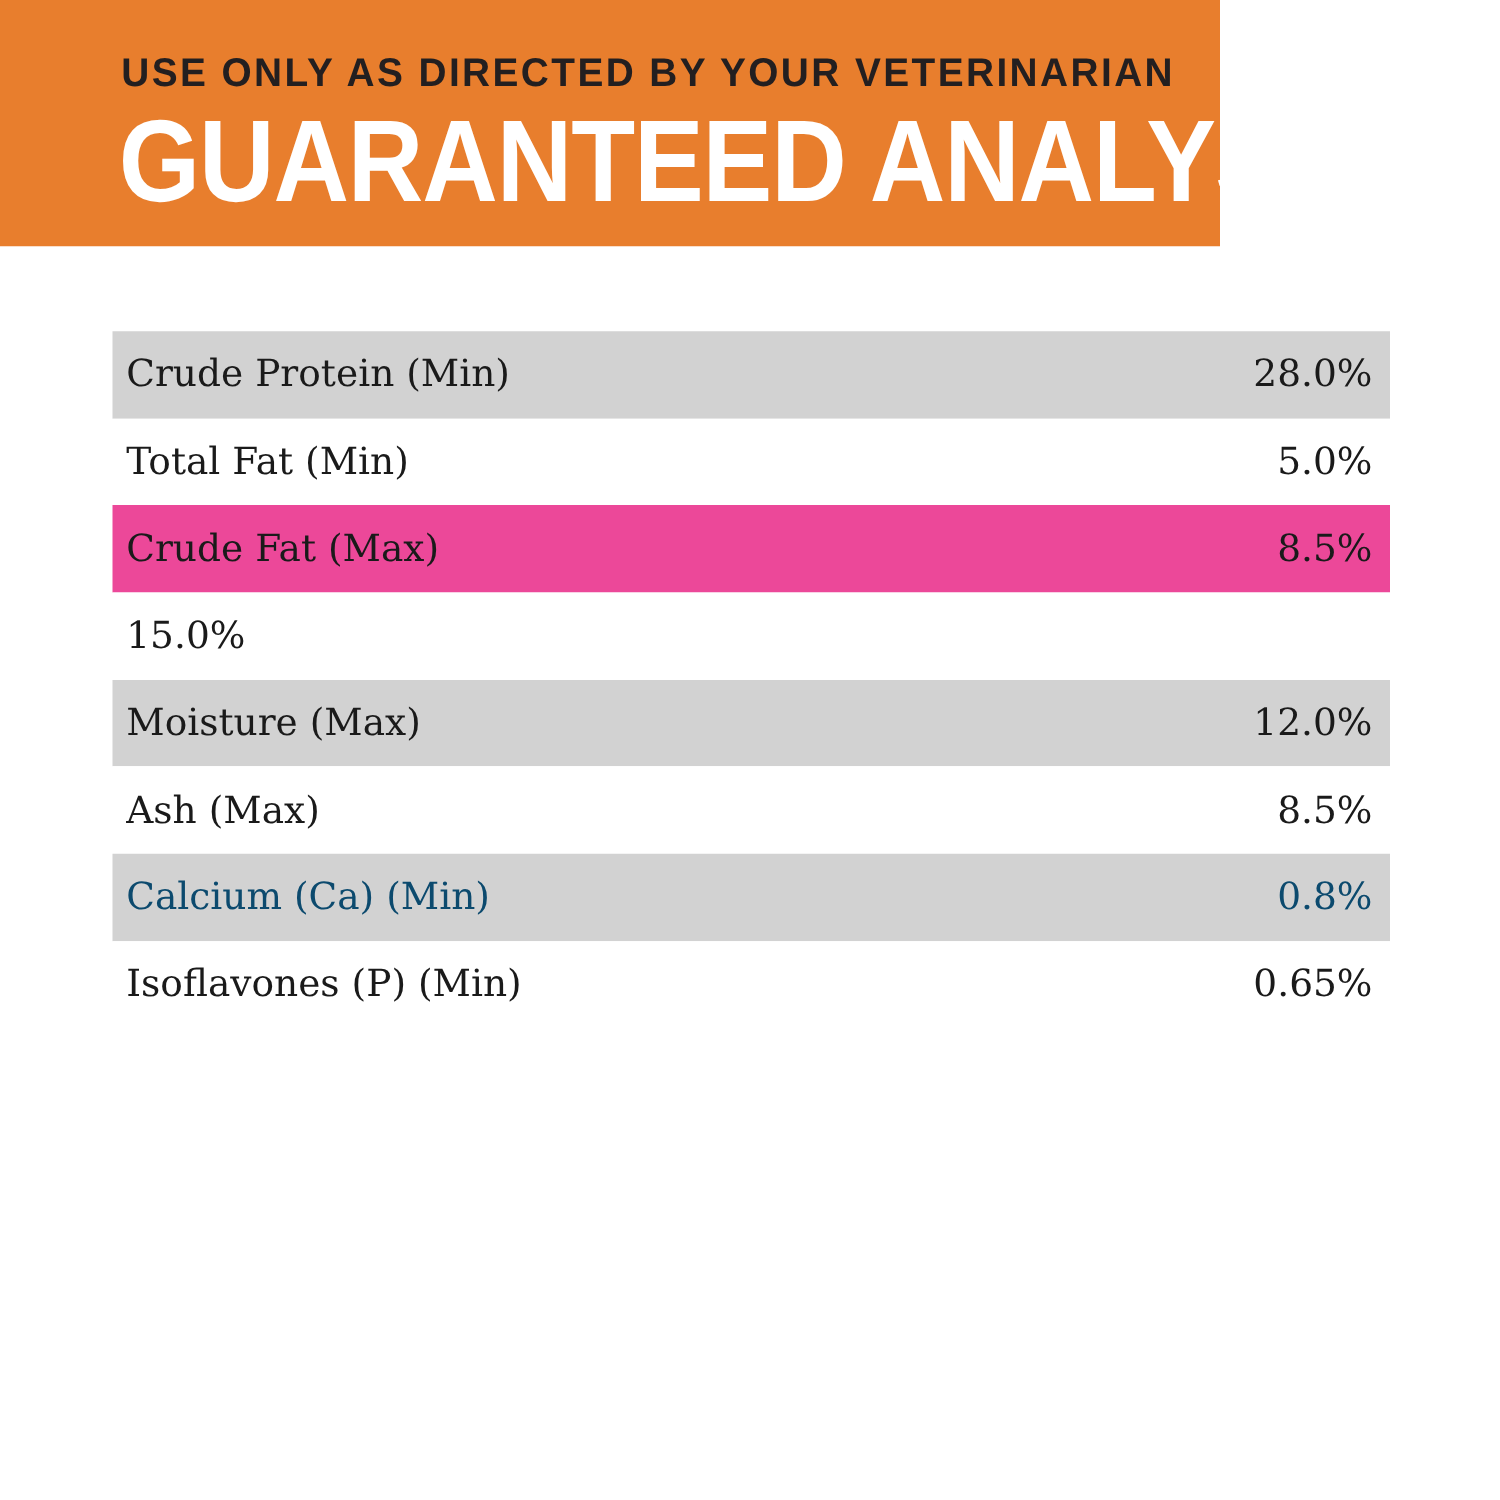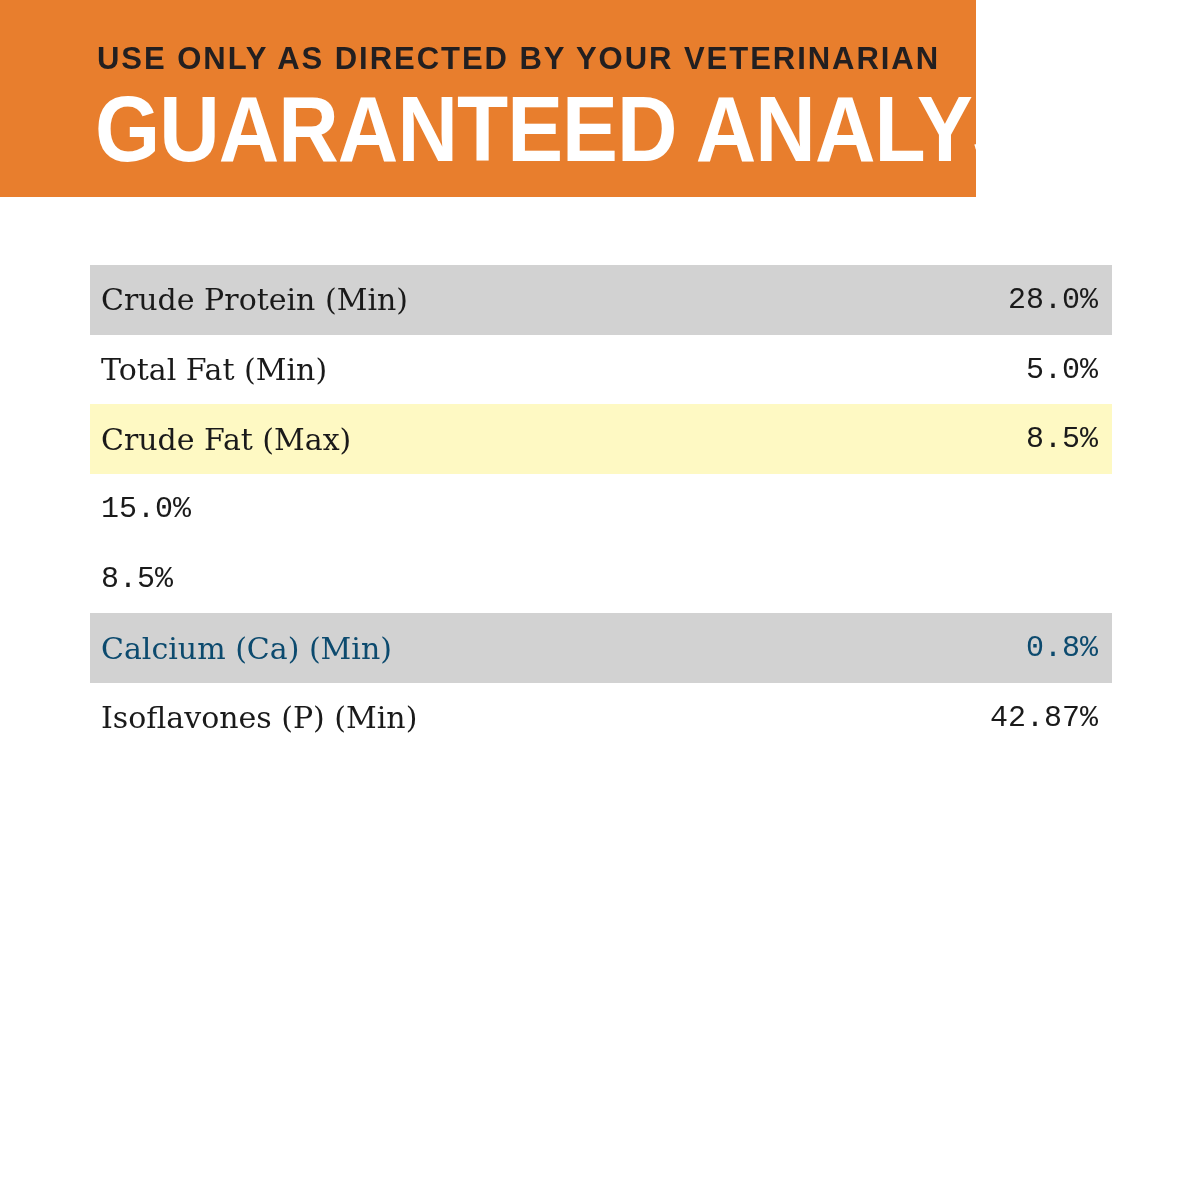--- a/index.html
+++ b/index.html
@@ -46,54 +46,59 @@
     height: 69.7px;
     display: flex; align-items: center; justify-content: space-between;
     padding-left: 11px; padding-right: 14px;
     font-family: "DejaVu Serif", "Liberation Serif", serif;
     font-size: 30px;
     color: #1A1A1A;
     background: #FFFFFF;
   }
   .analysis-row.striped { background: #D2D2D2; }
   .row-label { white-space: nowrap; }
-  .row-value { white-space: nowrap; text-align: center; font-family: Liberation Mono, monospace; }
+  .row-value { white-space: nowrap; text-align: center; }
 </style>
 </head>
 <body>
 
 <div class="canvas">
 
   <div class="banner" style="background: rgb(232, 126, 45);">
     <div class="banner-subtitle" style="color: rgb(35, 31, 32);">USE ONLY AS DIRECTED BY YOUR VETERINARIAN</div>
     <div class="banner-title" style="color: rgb(255, 255, 255);">GUARANTEED ANALYSIS</div>
   </div>
 
   <div class="analysis-table">
       <div class="analysis-row striped" style="background: rgb(210, 210, 210); color: rgb(26, 26, 26);">
         <span class="row-label">Crude Protein (Min)</span>
         <span class="row-value">28.0%</span>
       </div>
       <div class="analysis-row" style="color: rgb(26, 26, 26);">
         <span class="row-label">Total Fat (Min)</span>
         <span class="row-value">5.0%</span>
       </div>
-      <div class="analysis-row striped" style="background: #fef9c3; color: rgb(26, 26, 26); gap: 16px;">
+      <div class="analysis-row striped" style="background: #ec4899; color: rgb(26, 26, 26); gap: 16px;">
         <span class="row-label">Crude Fat (Max)</span>
         <span class="row-value">8.5%</span>
       </div>
       <div class="analysis-row" style="color: rgb(26, 26, 26);">
         <span class="row-value">15.0%</span>
       </div>
+      <div class="analysis-row striped" style="background: rgb(210, 210, 210); color: rgb(26, 26, 26);">
+        <span class="row-label">Moisture (Max)</span>
+        <span class="row-value">12.0%</span>
+      </div>
       <div class="analysis-row" style="color: rgb(26, 26, 26);">
+        <span class="row-label">Ash (Max)</span>
         <span class="row-value">8.5%</span>
       </div>
       <div class="analysis-row striped" style="background: rgb(210, 210, 210); color: #0c4a6e;">
         <span class="row-label">Calcium (Ca) (Min)</span>
         <span class="row-value">0.8%</span>
       </div>
       <div class="analysis-row" style="color: rgb(26, 26, 26);">
         <span class="row-label">Isoflavones (P) (Min)</span>
-        <span class="row-value">42.87%</span>
+        <span class="row-value">0.65%</span>
       </div>
     </div>
 
 </div>
 
 </body></html>

